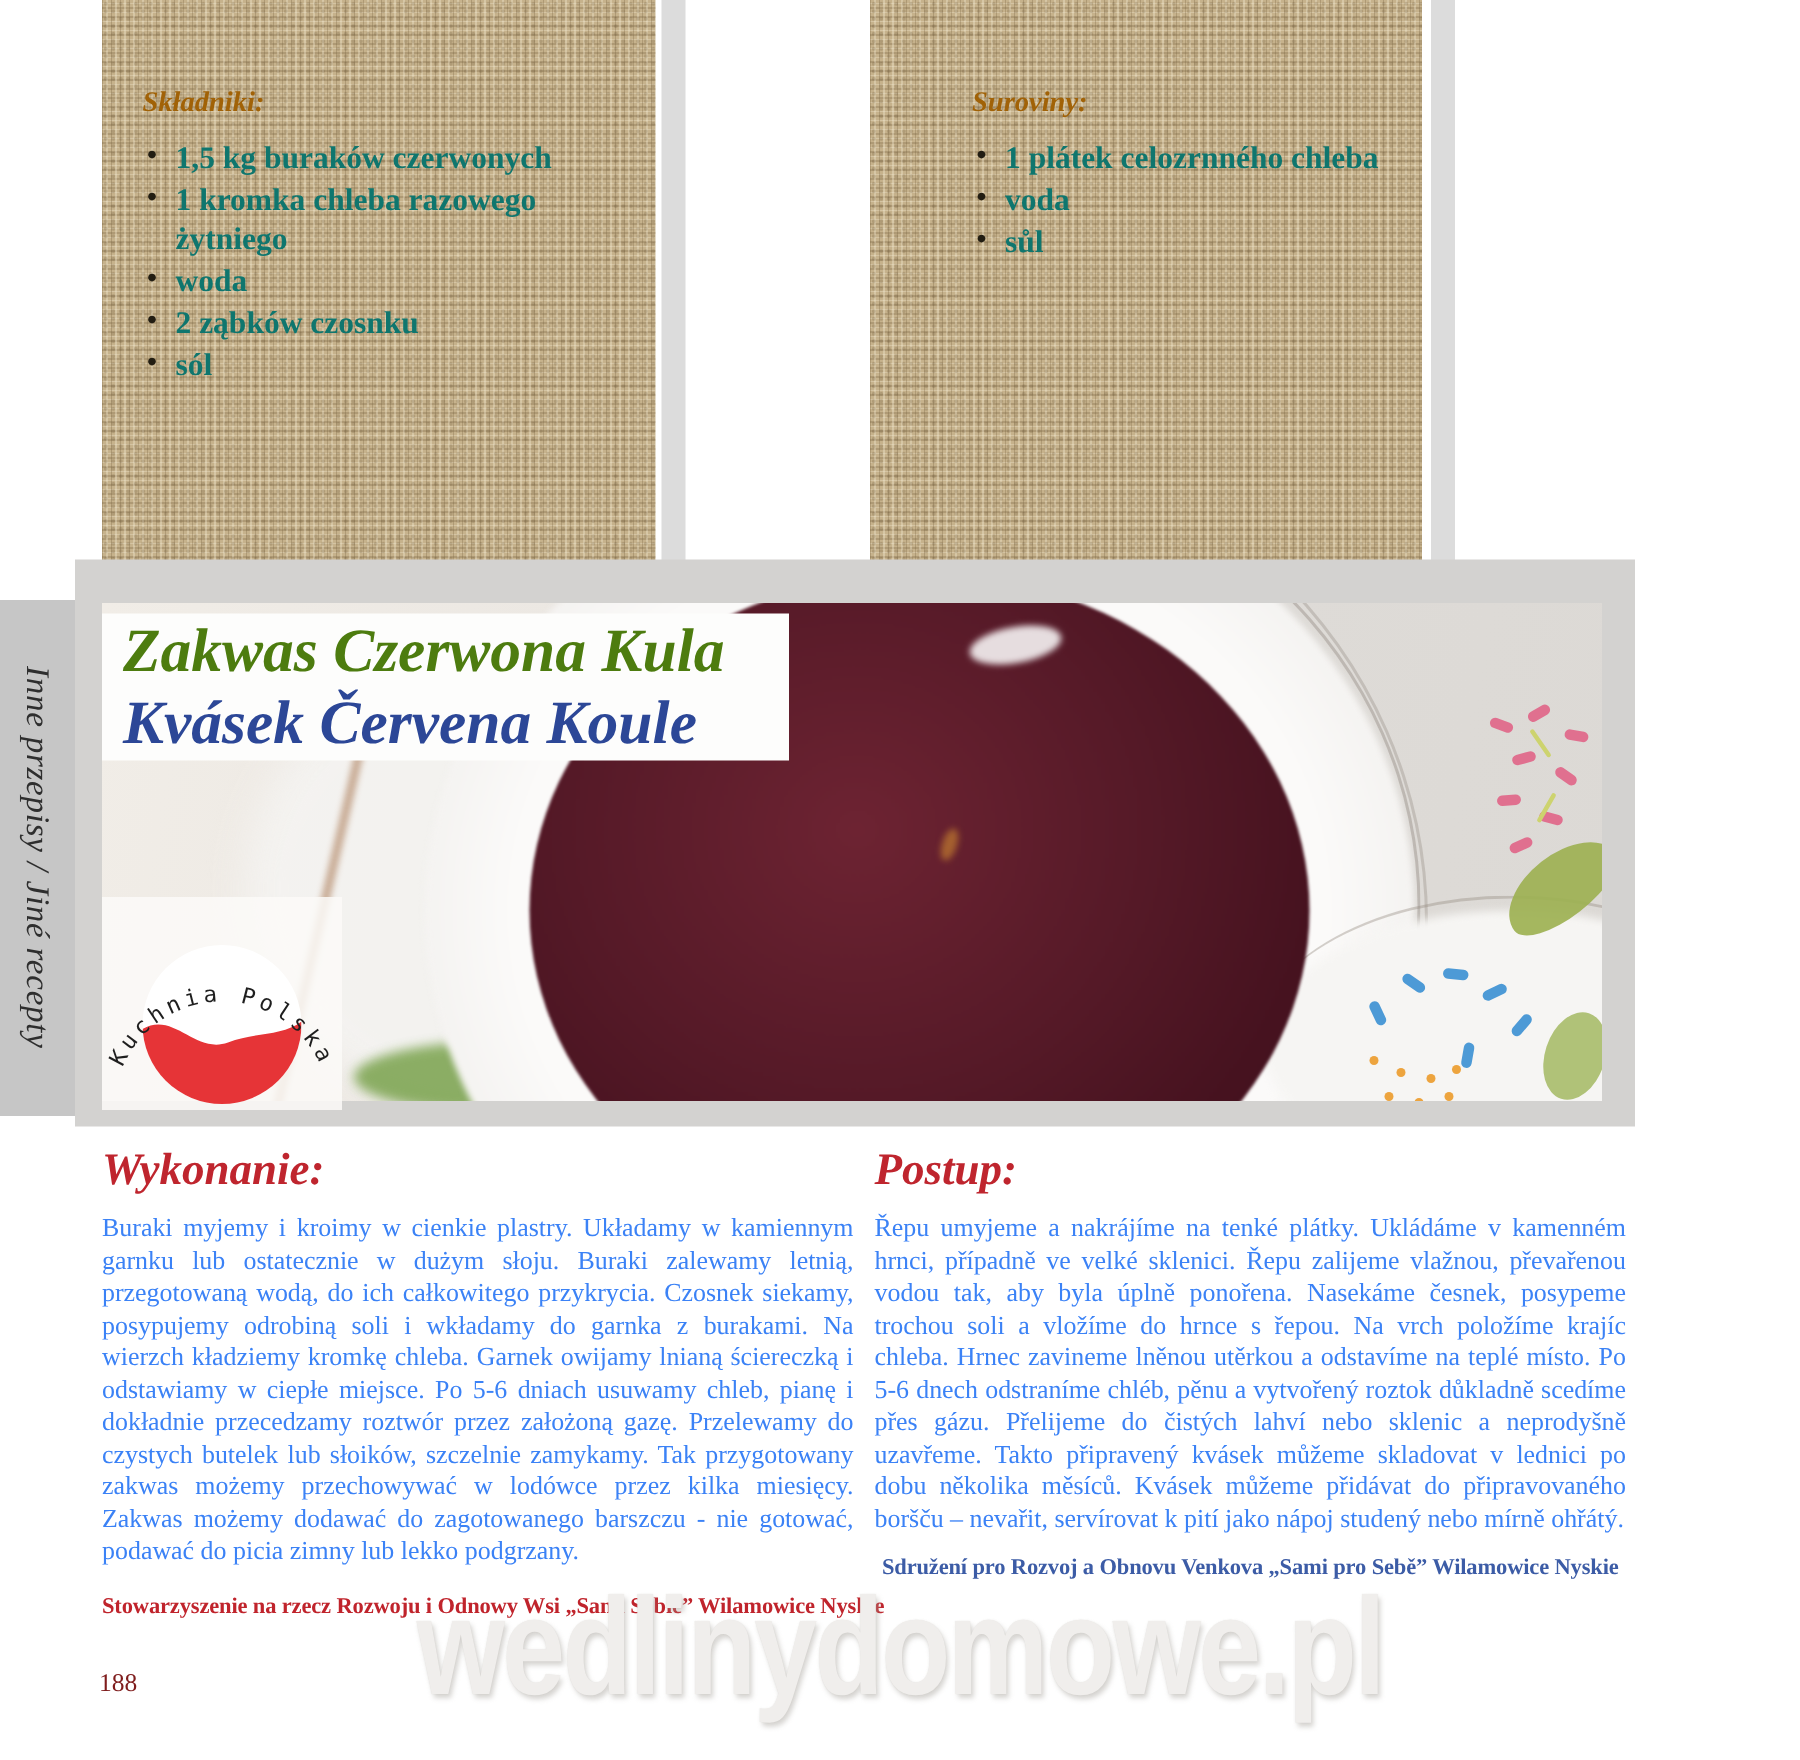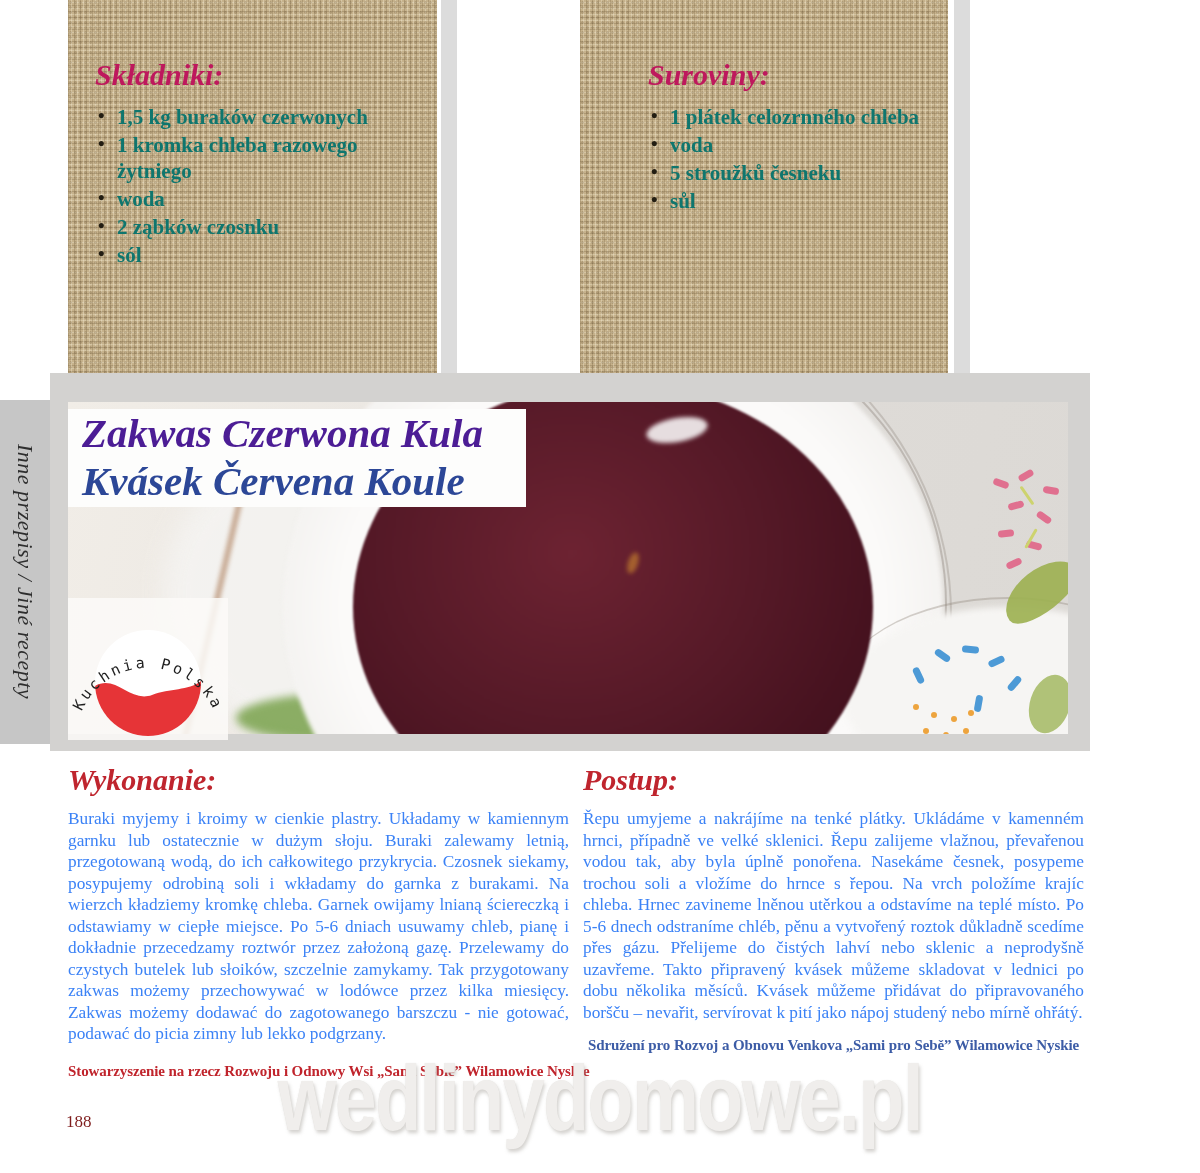--- a/index.html
+++ b/index.html
@@ -14,21 +14,21 @@
       repeating-linear-gradient(90deg, rgba(120,98,62,.30) 0 1px, transparent 1px 3px, rgba(247,239,215,.34) 3px 4px, transparent 4px 6px),
       repeating-linear-gradient(0deg, rgba(120,98,62,.30) 0 1px, transparent 1px 3px, rgba(247,239,215,.30) 3px 4px, transparent 4px 6px);
     background-size:5px 5px,6px 6px,6px 6px;}
   .panel-pl{left:68px;width:369px;}
   .panel-cz{left:580px;width:368px;}
   .panel-shadow{position:absolute;top:0;width:16px;height:402px;background:#dcdcdc;}
   .shadow-pl{left:441px;} .shadow-cz{left:954px;}
 
   .ing-block{position:absolute;top:58px;width:330px;}
   .ing-block.pl{left:95px;} .ing-block.cz{left:600px;padding-left:48px;}
-  .ing-heading{font-style:italic;font-weight:bold;font-size:30px;color:#be185d;margin:0 0 12px 0;}
+  .ing-heading{font-style:italic;font-weight:bold;font-size:19px;color:#a16207;margin:0 0 12px 0;}
   .ing-list{list-style:none;margin:0;padding:0;font-weight:bold;font-size:21px;line-height:26px;color:#0f766e;}
   .ing-list li{position:relative;padding-left:22px;margin-bottom:2px;}
   .ing-list li::before{content:"•";position:absolute;left:3px;top:-1px;font-size:19px;color:#221d12;}
 
   
   .band{position:absolute;left:50px;top:373px;width:1040px;height:378px;background:#d3d2d0;}
   .side-strip{position:absolute;left:0;top:400px;width:50px;height:344px;background:#c6c6c6;
     display:flex;align-items:center;justify-content:center;}
   .side-strip span{writing-mode:vertical-rl;font-style:italic;font-size:22px;color:#2e2e2e;
     letter-spacing:.5px;white-space:nowrap;}
@@ -57,21 +57,21 @@
   .stemx{position:absolute;width:22px;height:3px;border-radius:2px;background:#cdd36e;}
   .dash{position:absolute;width:17px;height:7px;border-radius:4px;background:#4d9ad6;}
   .leaf-big{left:930px;top:168px;width:85px;height:42px;background:#9db153;border-radius:50% 50% 50% 50%/60% 60% 40% 40%;transform:rotate(-38deg);opacity:.92;}
   .leaf-sm{left:962px;top:272px;width:40px;height:60px;background:#a6bb66;border-radius:50%;transform:rotate(18deg);opacity:.88;}
   .dots{left:845px;top:302px;width:6px;height:6px;border-radius:50%;background:#eda43e;
     box-shadow:18px 8px 0 #eda43e,38px 12px 0 #eda43e,55px 6px 0 #eda43e,10px 24px 0 #eda43e,30px 28px 0 #eda43e,50px 24px 0 #eda43e;}
 
   
   .banner{position:absolute;left:68px;top:409px;width:458px;height:98px;background:#fdfdfc;}
   .title-line{margin:0;padding-left:14px;font-style:italic;font-weight:bold;font-size:41px;line-height:48px;white-space:nowrap;}
-  .title-pl{color:#4c1d95;}
+  .title-pl{color:#4d7c0f;}
   .title-cz{color:#2c4797;}
 
   
   .logo{position:absolute;left:68px;top:598px;width:160px;height:142px;background:rgba(252,250,248,.85);}
   .logo svg{display:block;}
   .arc-text{font-family:"DejaVu Sans Mono",monospace;font-size:15px;letter-spacing:3px;fill:#1e1e1e;}
 
   
   .col{position:absolute;top:763px;width:501px;}
   .col.pl{left:68px;} .col.cz{left:583px;}
@@ -106,21 +106,20 @@
       <li>2 ząbków czosnku</li>
       <li>sól</li>
     </ul>
   </div>
 
   <div class="ing-block cz">
     <h2 class="ing-heading">Suroviny:</h2>
     <ul class="ing-list">
       <li>1 plátek celozrnného chleba</li>
       <li>voda</li>
-      <li>5 stroužků česneku</li>
       <li>sůl</li>
     </ul>
   </div>
 
   <div class="band"></div>
   <div class="side-strip">
     <span>Inne przepisy / Jiné recepty</span>
   </div>
 
   <div class="photo">

